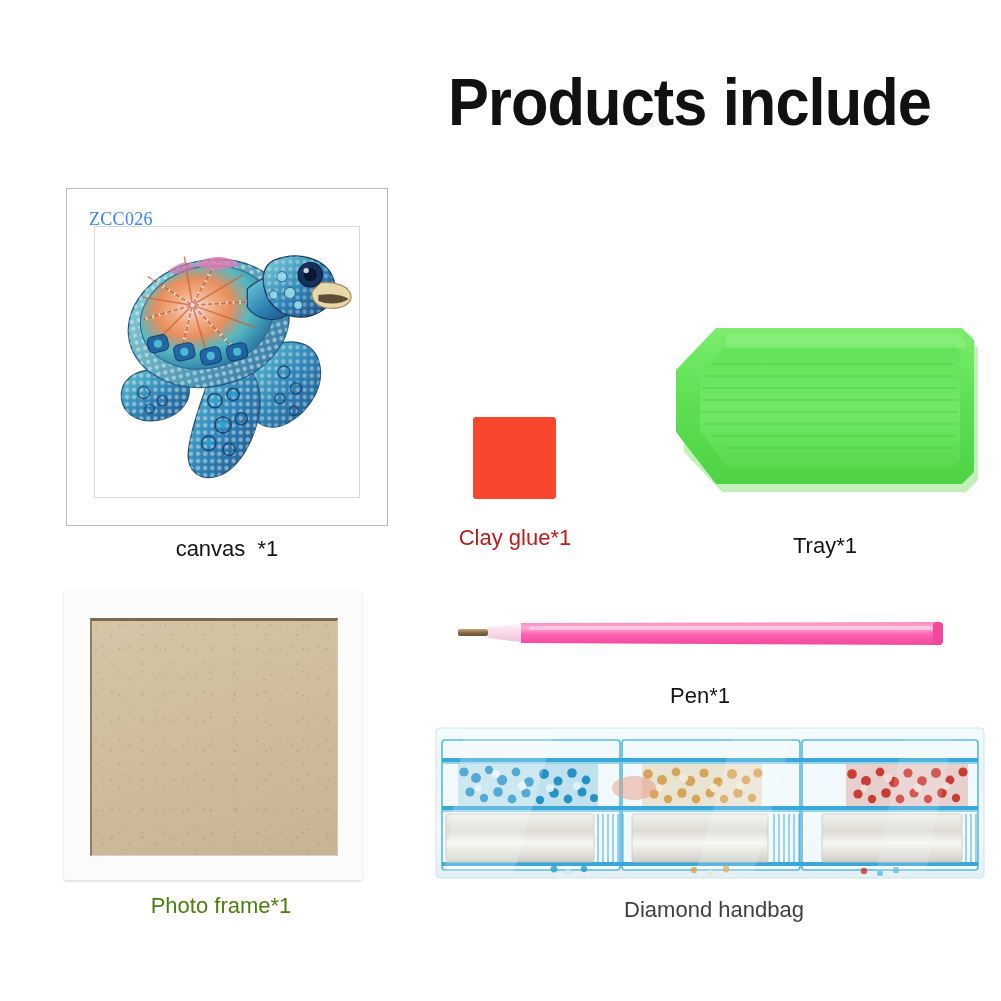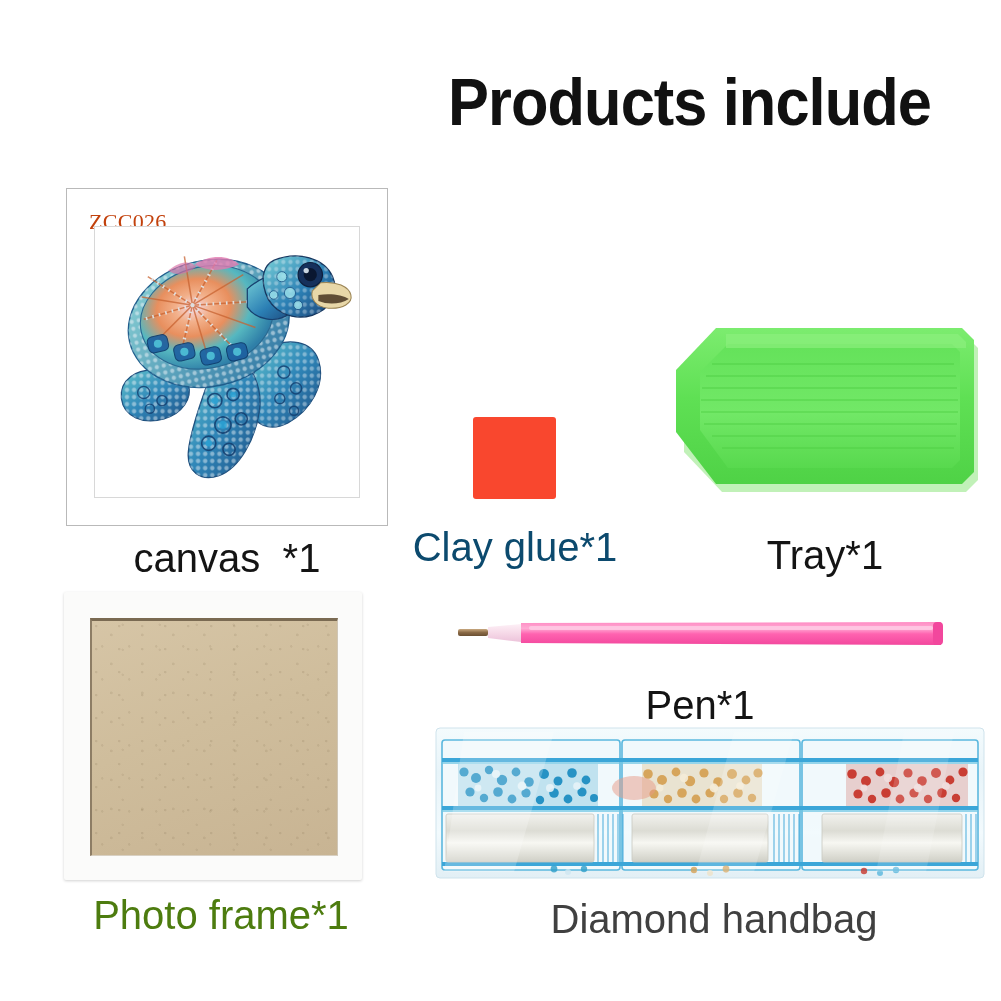--- a/index.html
+++ b/index.html
@@ -30,21 +30,21 @@
     color: #111111;
     transform: scaleX(0.93);
     transform-origin: left top;
     white-space: nowrap;
   }
 
   
   .caption {
     position: absolute;
     font-family: "Liberation Sans", sans-serif;
-    font-size: 40px;
+    font-size: 22px;
     color: #141414;
     white-space: pre;
     text-align: center;
   }
 
   
   #canvas-card {
     position: absolute;
     left: 66px;
     top: 188px;
@@ -52,22 +52,22 @@
     height: 338px;
     background: #ffffff;
     border: 1px solid #b9b9b9;
     box-sizing: border-box;
   }
   #canvas-sku {
     position: absolute;
     left: 22px;
     top: 20px;
     font-family: "Liberation Serif", serif;
-    font-size: 22px;
-    color: #c2410c;
+    font-size: 18px;
+    color: #3b82f6;
     letter-spacing: 0.3px;
   }
   #canvas-inner {
     position: absolute;
     left: 27px;
     top: 37px;
     right: 27px;
     bottom: 27px;
     border: 1px solid #d8d8d8;
     box-sizing: border-box;
@@ -282,21 +282,21 @@
             <circle cx="198" cy="156" r="5.5"></circle>
           <circle cx="182" cy="166" r="5"></circle>
             <circle cx="196" cy="178" r="4.5"></circle>
         </g>
       </svg>
     </div>
   </div>
   <div class="caption" style="left: 66px; top: 536px; width: 322px; color: rgb(20, 20, 20);">canvas  *1</div>
 
   <div id="clay-glue" style="background: rgb(249, 71, 46);"></div>
-  <div class="caption" style="left: 405px; top: 525px; width: 220px; color: #0c4a6e;">Clay glue*1</div>
+  <div class="caption" style="left: 405px; top: 525px; width: 220px; color: #b91c1c;">Clay glue*1</div>
 
   <div id="tray-wrap">
     <svg id="tray-svg" viewBox="0 0 318 190">
       <defs>
         <linearGradient id="trayTop" x1="0" y1="0" x2="0" y2="1">
           <stop offset="0%" stop-color="#7cec6f"></stop>
           <stop offset="45%" stop-color="#5fe054"></stop>
           <stop offset="100%" stop-color="#4fd246"></stop>
         </linearGradient>
         <linearGradient id="trayWell" x1="0" y1="0" x2="0" y2="1">

